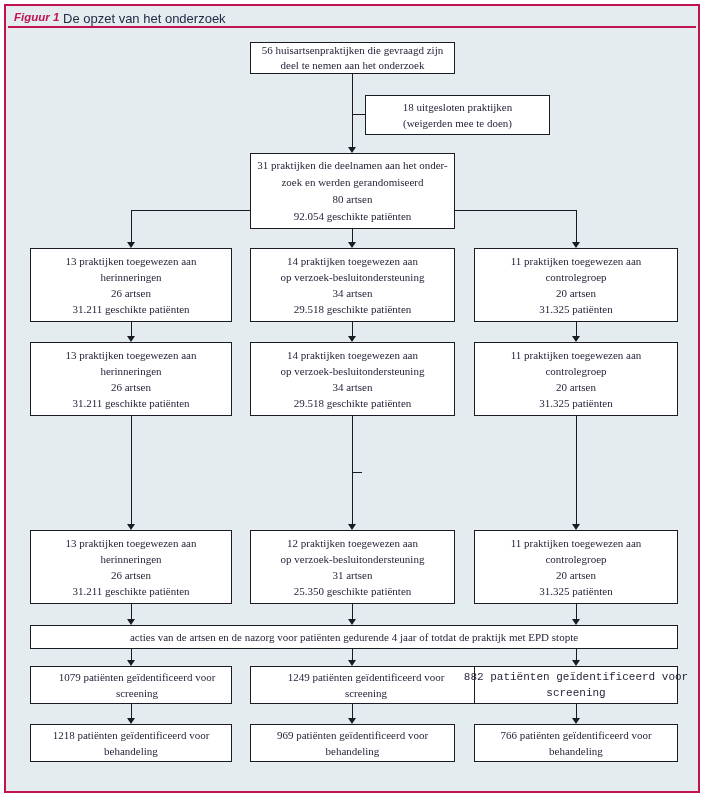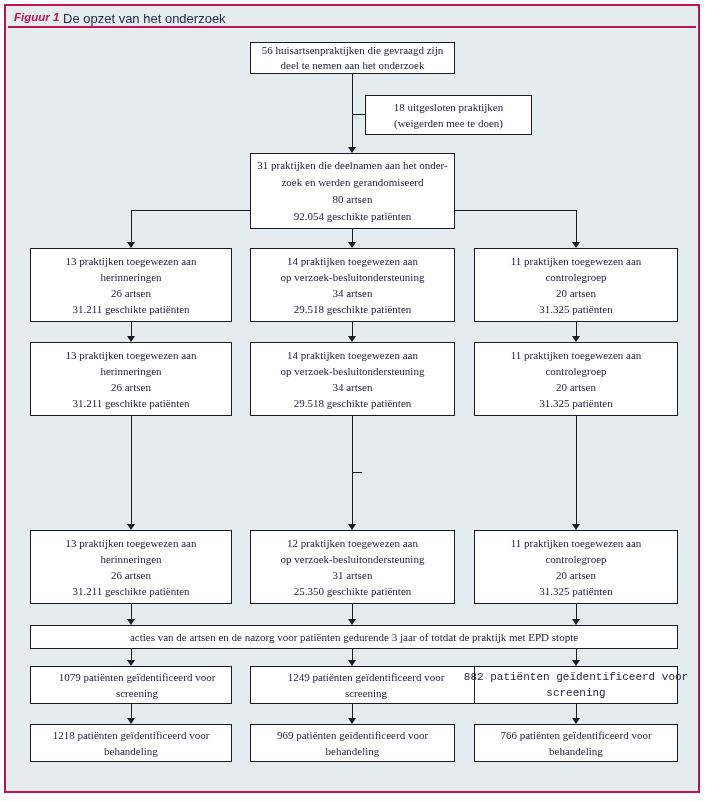--- a/index.html
+++ b/index.html
@@ -25,21 +25,21 @@
 
   .box{
     position:absolute;background:#ffffff;border:1px solid #1b1b26;box-sizing:border-box;
     display:flex;flex-direction:column;justify-content:center;align-items:center;
     text-align:center;font-size:11px;line-height:16px;color:#26263c;
   }
   .box div{white-space:nowrap;}
 
   
   .b1 {left:244px;top:36px; width:205px;height:32px;line-height:15px;}
-  .b18{left:359px;top:89px; width:167px;height:40px;}
+  .b18{left:359px;top:89px; width:185px;height:40px;}
   .b38{left:244px;top:147px;width:205px;height:76px;line-height:17px;}
   .r1a{left:24px; top:242px;width:202px;height:74px;}
   .r1b{left:244px;top:242px;width:205px;height:74px;}
   .r1c{left:468px;top:242px;width:204px;height:74px;}
   .r2a{left:24px; top:336px;width:202px;height:74px;}
   .r2b{left:244px;top:336px;width:205px;height:74px;}
   .r2c{left:468px;top:336px;width:204px;height:74px;}
   .bx2{left:356px;top:429px;width:205px;height:76px;}
   .r3a{left:24px; top:524px;width:202px;height:74px;}
   .r3b{left:244px;top:524px;width:205px;height:74px;}
@@ -166,21 +166,21 @@
       <div>25.350 geschikte patiënten</div>
     </div>
   <div class="box r3c">
       <div>11 praktijken toegewezen aan</div>
       <div>controlegroep</div>
       <div>20 artsen</div>
       <div>31.325 patiënten</div>
     </div>
 
   <div class="box bw">
-      <div>acties van de artsen en de nazorg voor patiënten gedurende 3 jaar of totdat de praktijk met EPD stopte</div>
+      <div>acties van de artsen en de nazorg voor patiënten gedurende 4 jaar of totdat de praktijk met EPD stopte</div>
     </div>
 
   <div class="box s1">
       <div>1079 patiënten geïdentificeerd voor</div>
       <div>screening</div>
     </div>
   <div class="box s2">
       <div>1249 patiënten geïdentificeerd voor</div>
       <div>screening</div>
     </div>

